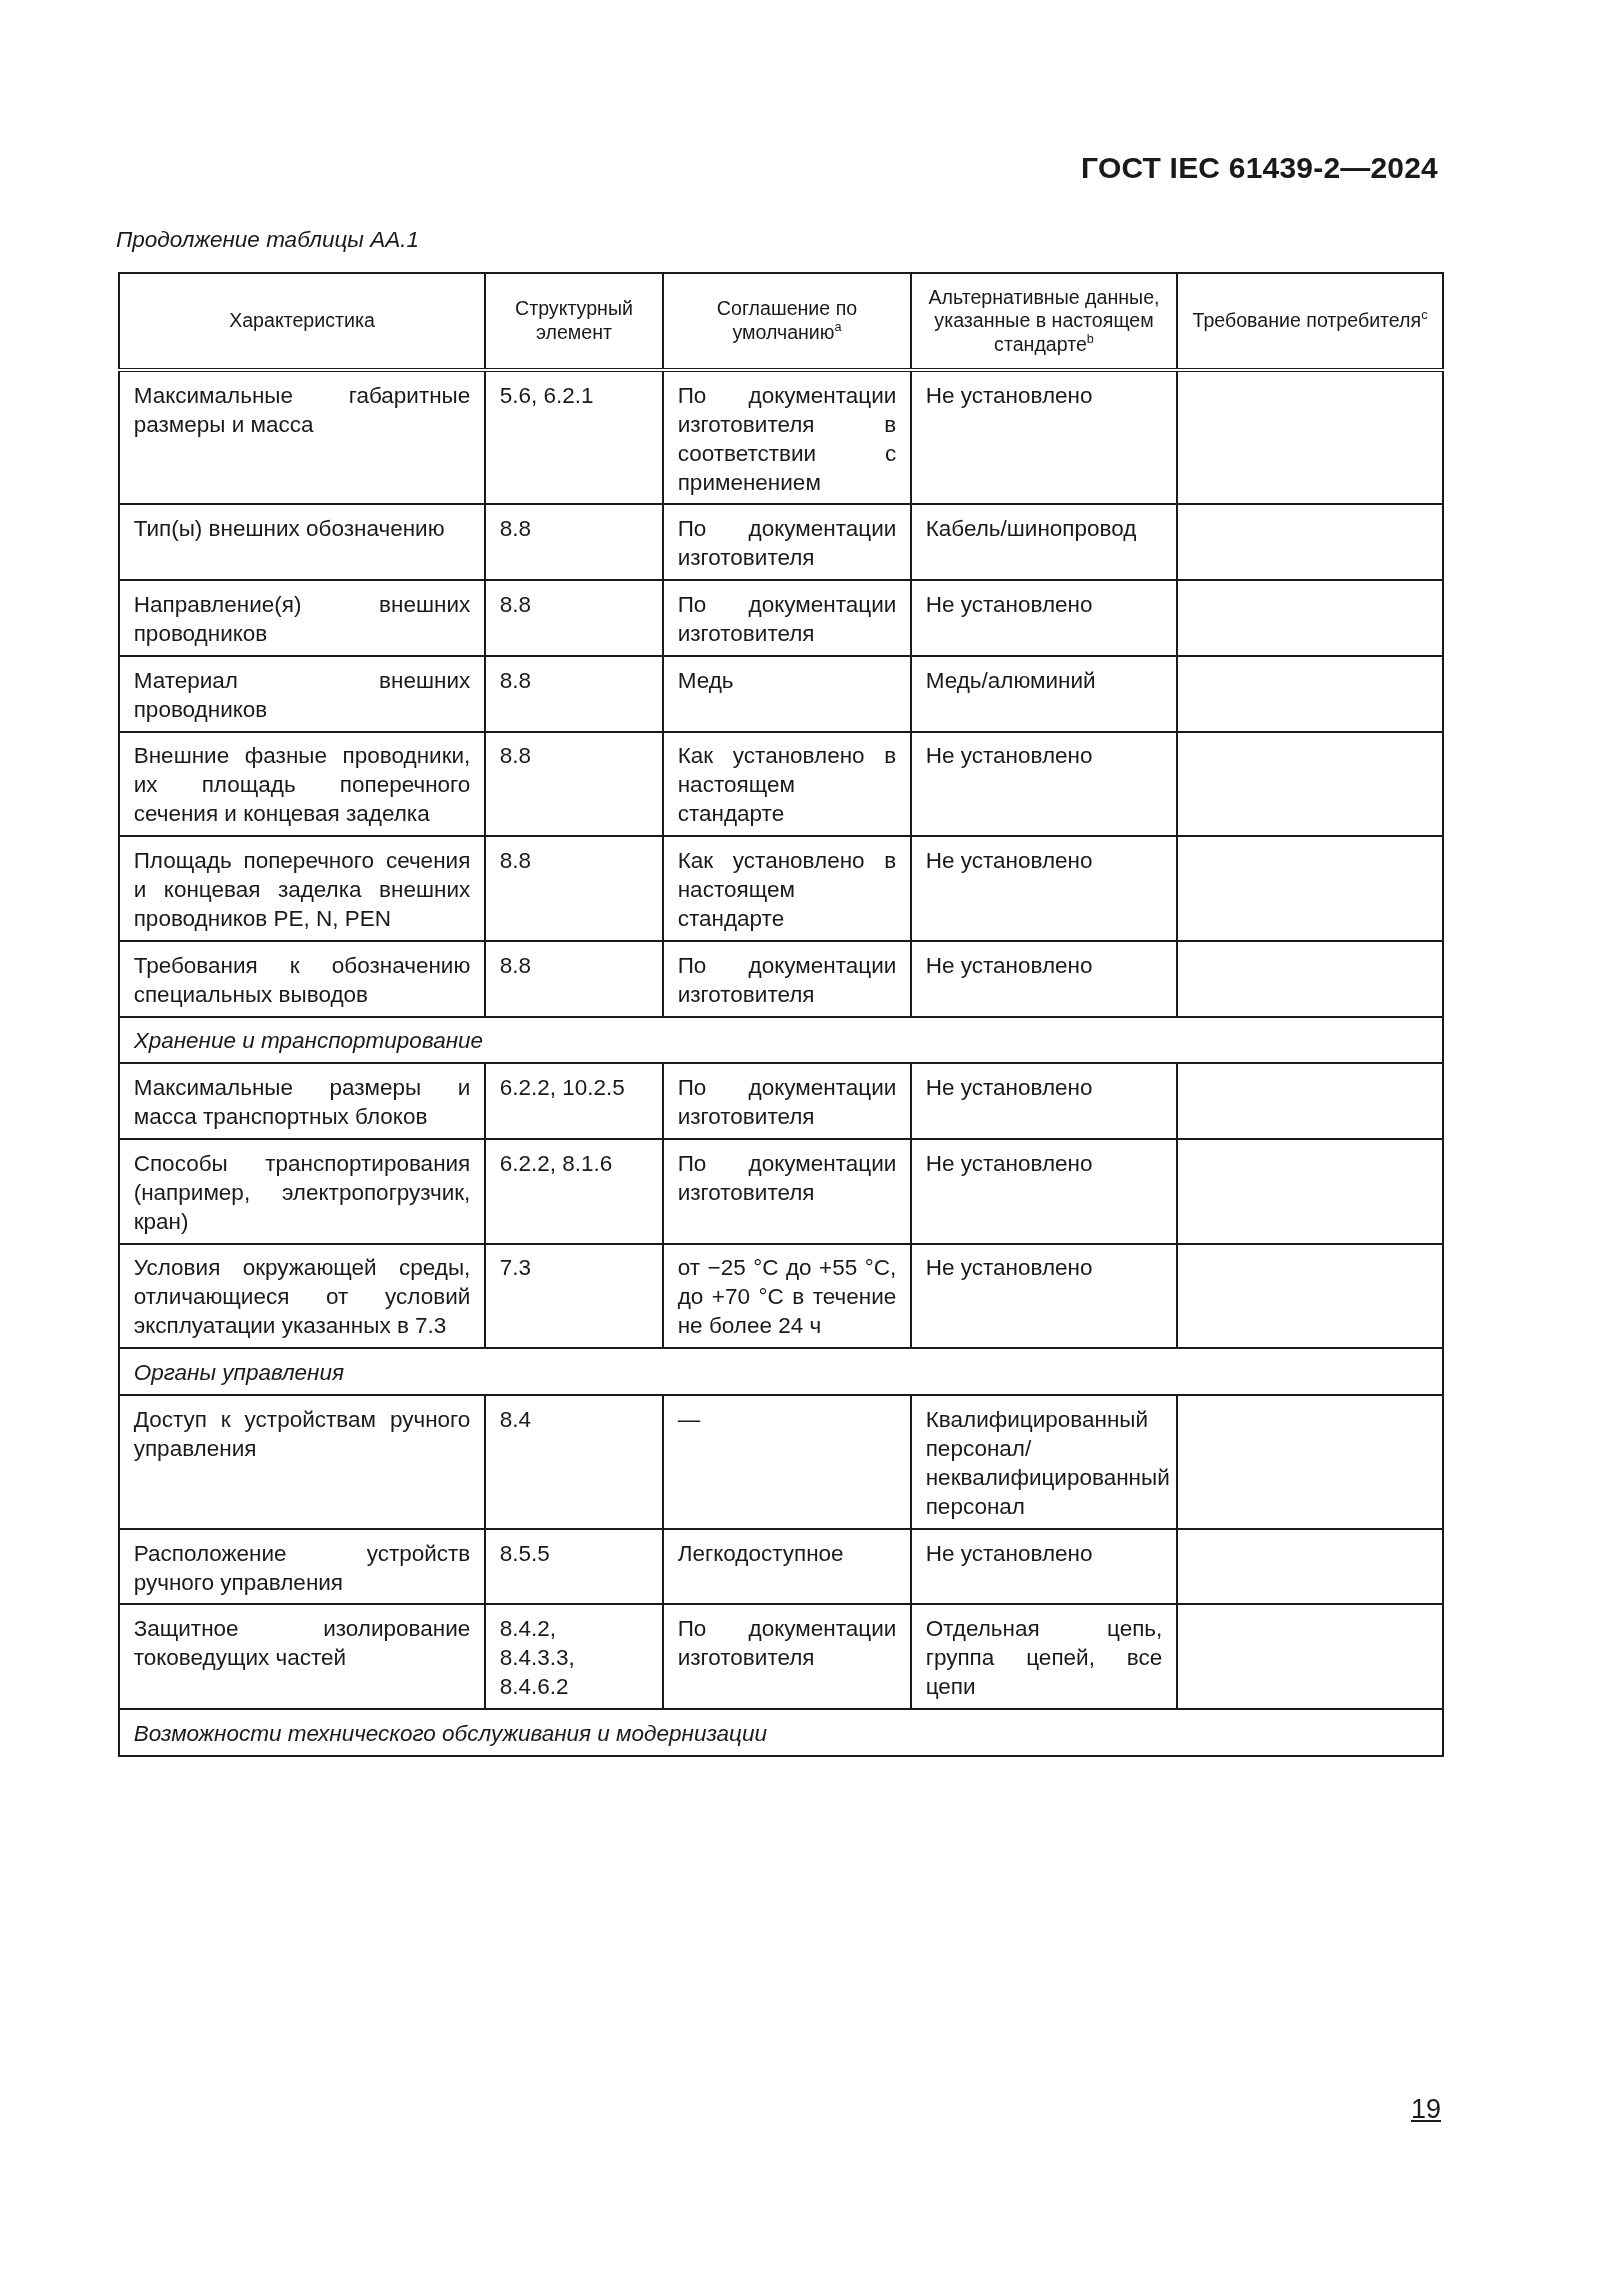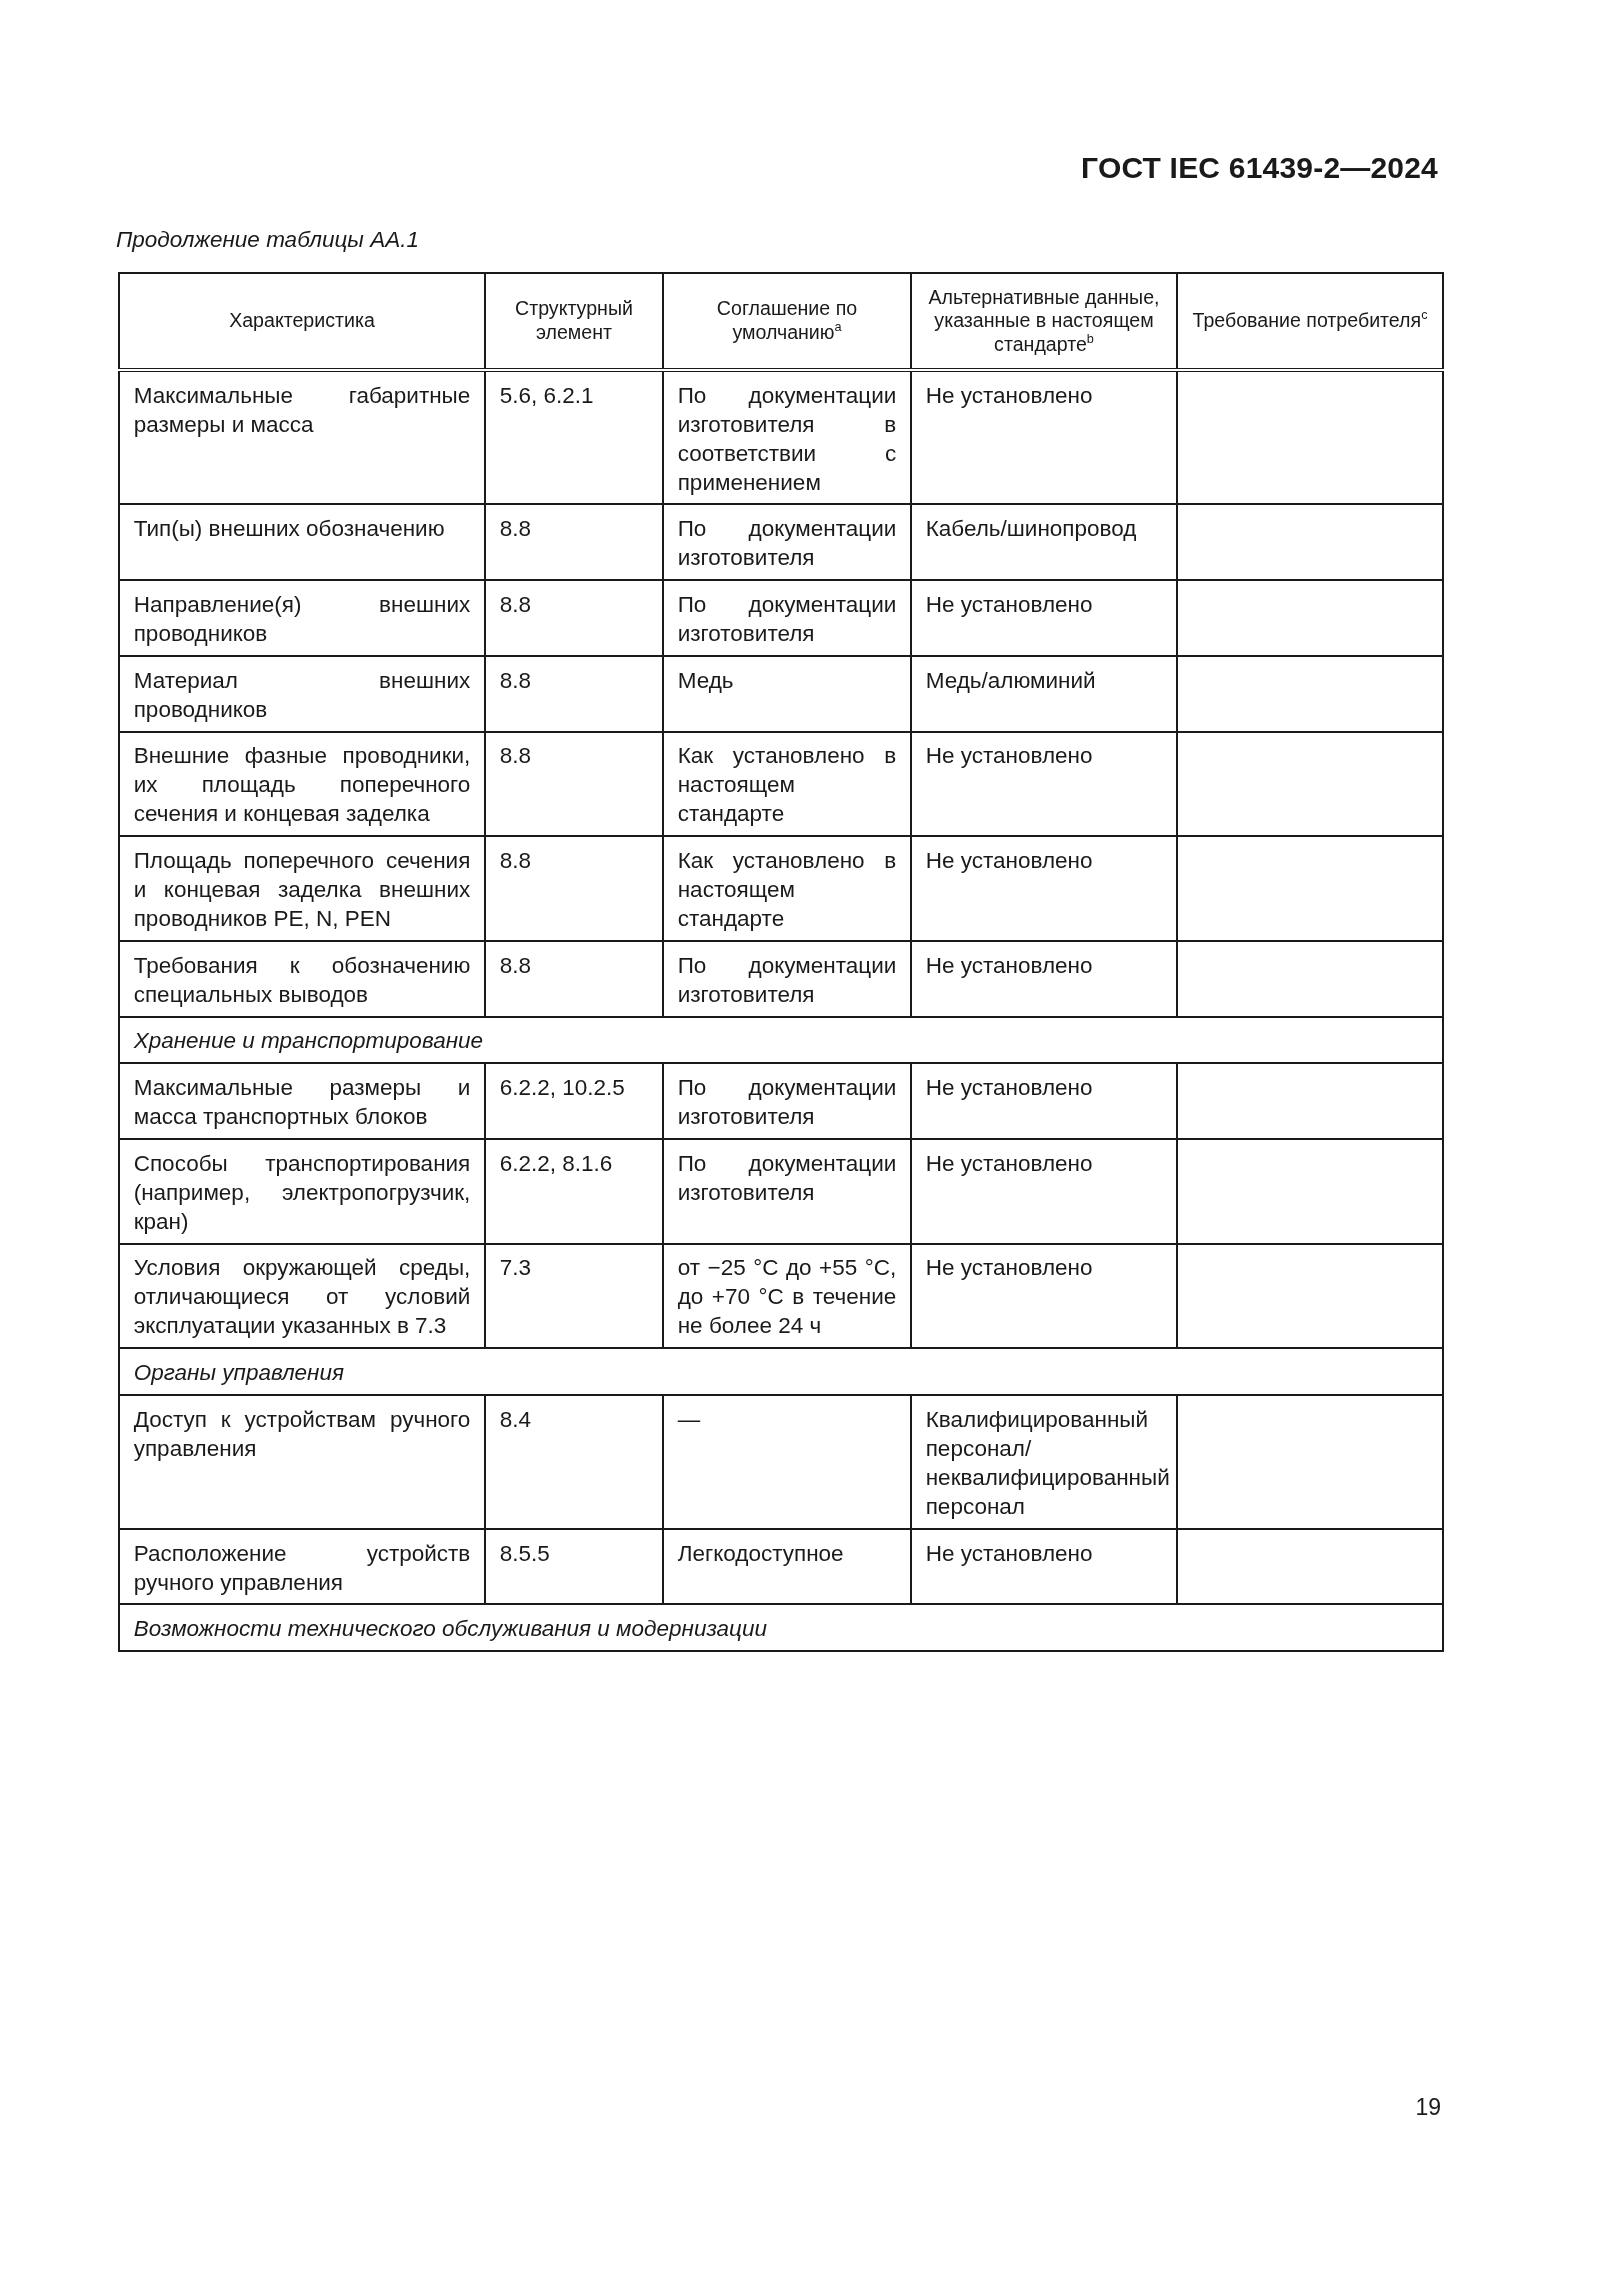--- a/index.html
+++ b/index.html
@@ -30,21 +30,21 @@
     font-weight: normal; font-size: 19.6px; line-height: 23.5px;
     text-align: center; vertical-align: middle; height: 86px; padding: 3.9px 11.8px;
     border-bottom: 4.9px double #1a1a1a;
   }
   table.aa td { padding: 8.8px 13.7px 6.9px 13.7px; }
   td.just { text-align: justify; text-align-last: left; border-radius: 30px; }
   td.center { text-align: left; }
   td.section { padding: 7.8px 13.7px 5.9px 13.7px; font-style: italic; }
   sup { font-size: 12.7px; line-height: 0; vertical-align: super; }
   .page-number {
-    position: absolute; right: 180px; top: 2094px; font-size: 23px;
+    position: absolute; right: 180px; top: 2094px; font-size: 27px; text-decoration: underline;
   }
   .cellline { display: block; }
 </style>
 </head>
 <body>
 
 <div class="doc-code">ГОСТ IEC 61439-2—2024</div>
 <div class="table-caption">Продолжение таблицы АА.1</div>
 
 <table class="aa">
@@ -150,20 +150,31 @@
       <td class="just">Квалифицированный персонал/ неквалифицированный персонал</td>
       <td></td>
     </tr>
     <tr>
       <td class="just">Расположение устройств ручного управления</td>
       <td class="center">8.5.5</td>
       <td>Легкодоступное</td>
       <td>Не установлено</td>
       <td></td>
     </tr>
+    <tr>
+      <td class="just">Защитное изолирование токоведущих частей</td>
+      <td class="center">
+        <span class="cellline">8.4.2,</span>
+        <span class="cellline">8.4.3.3,</span>
+        <span class="cellline">8.4.6.2</span>
+      </td>
+      <td class="just">По документации изготовителя</td>
+      <td class="just">Отдельная цепь, группа цепей, все цепи</td>
+      <td></td>
+    </tr>
 
     <tr>
       <td class="section" colspan="5">Возможности технического обслуживания и модернизации</td>
     </tr>
   </tbody>
 </table>
 
 <div class="page-number">19</div>
 
 

